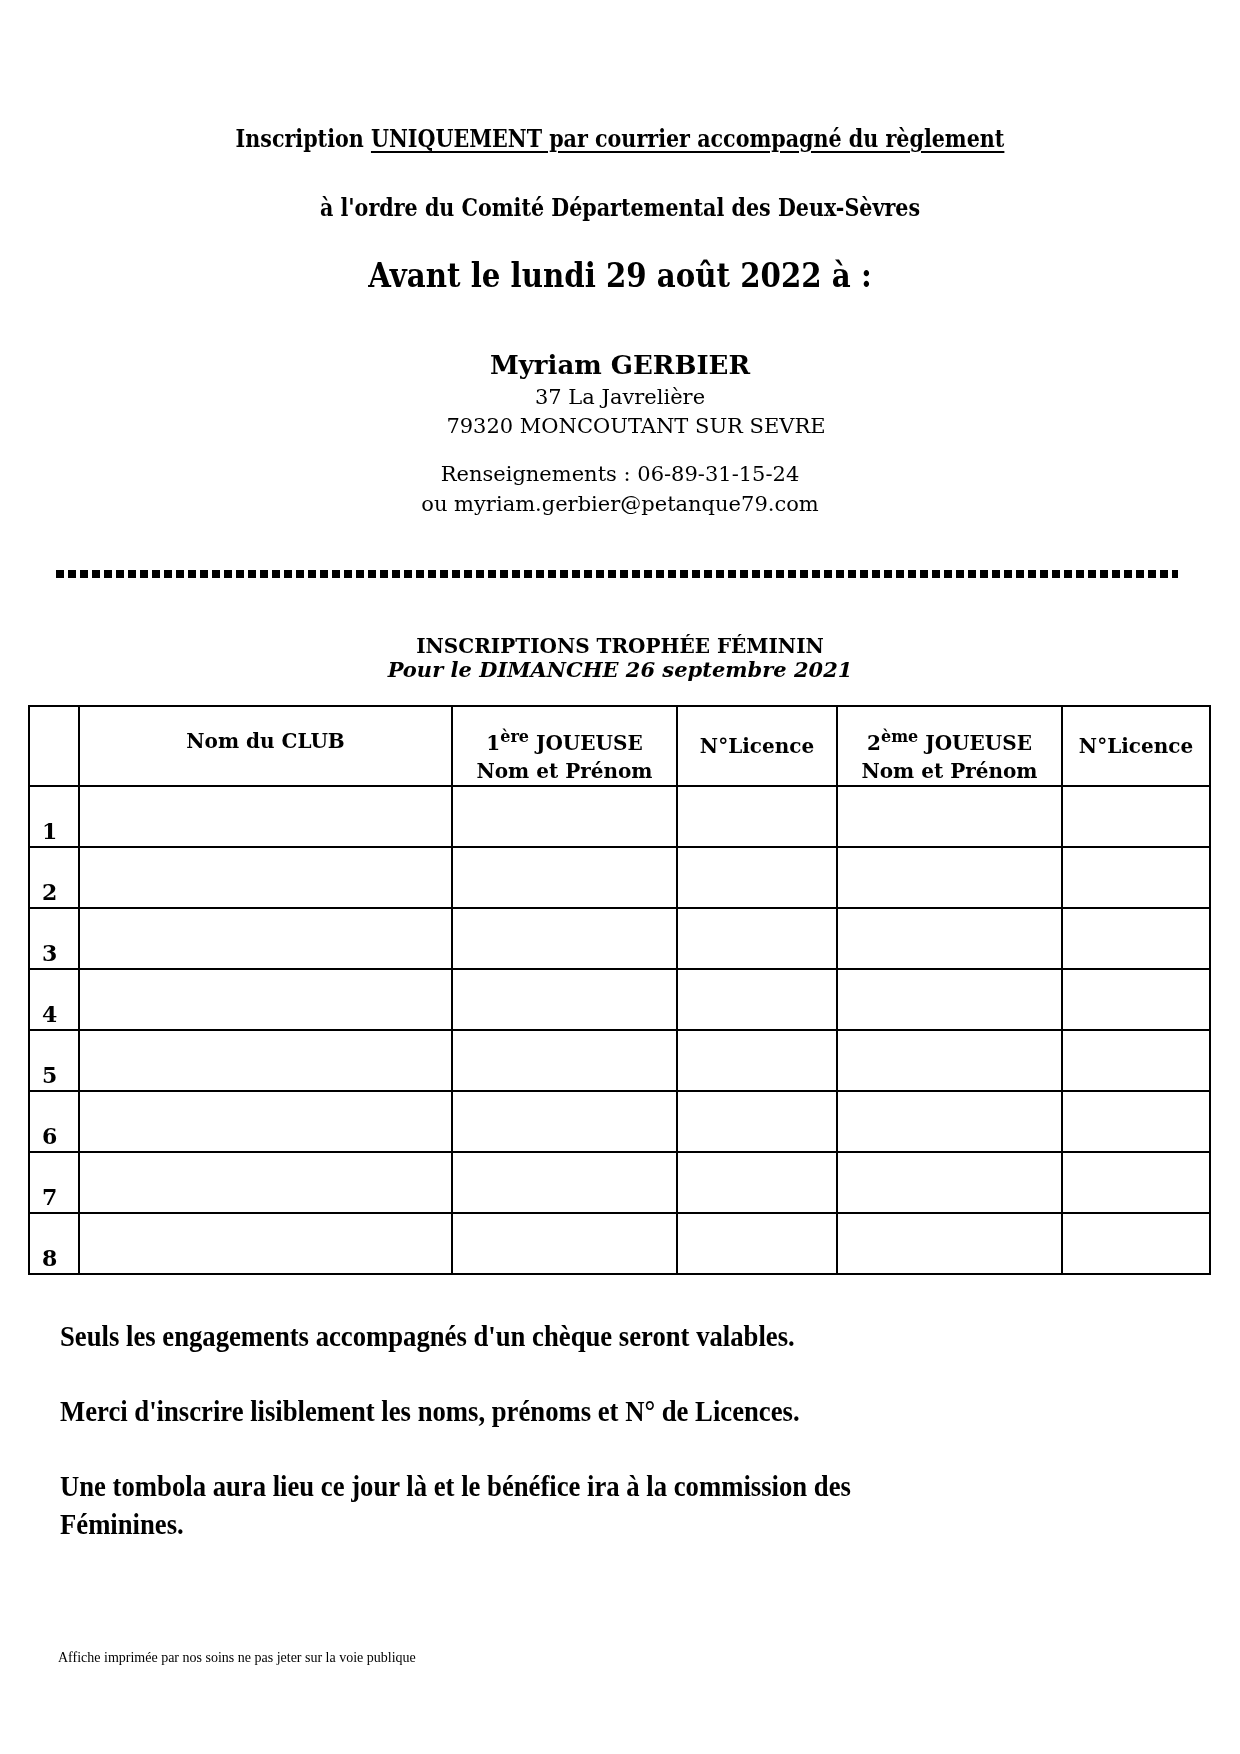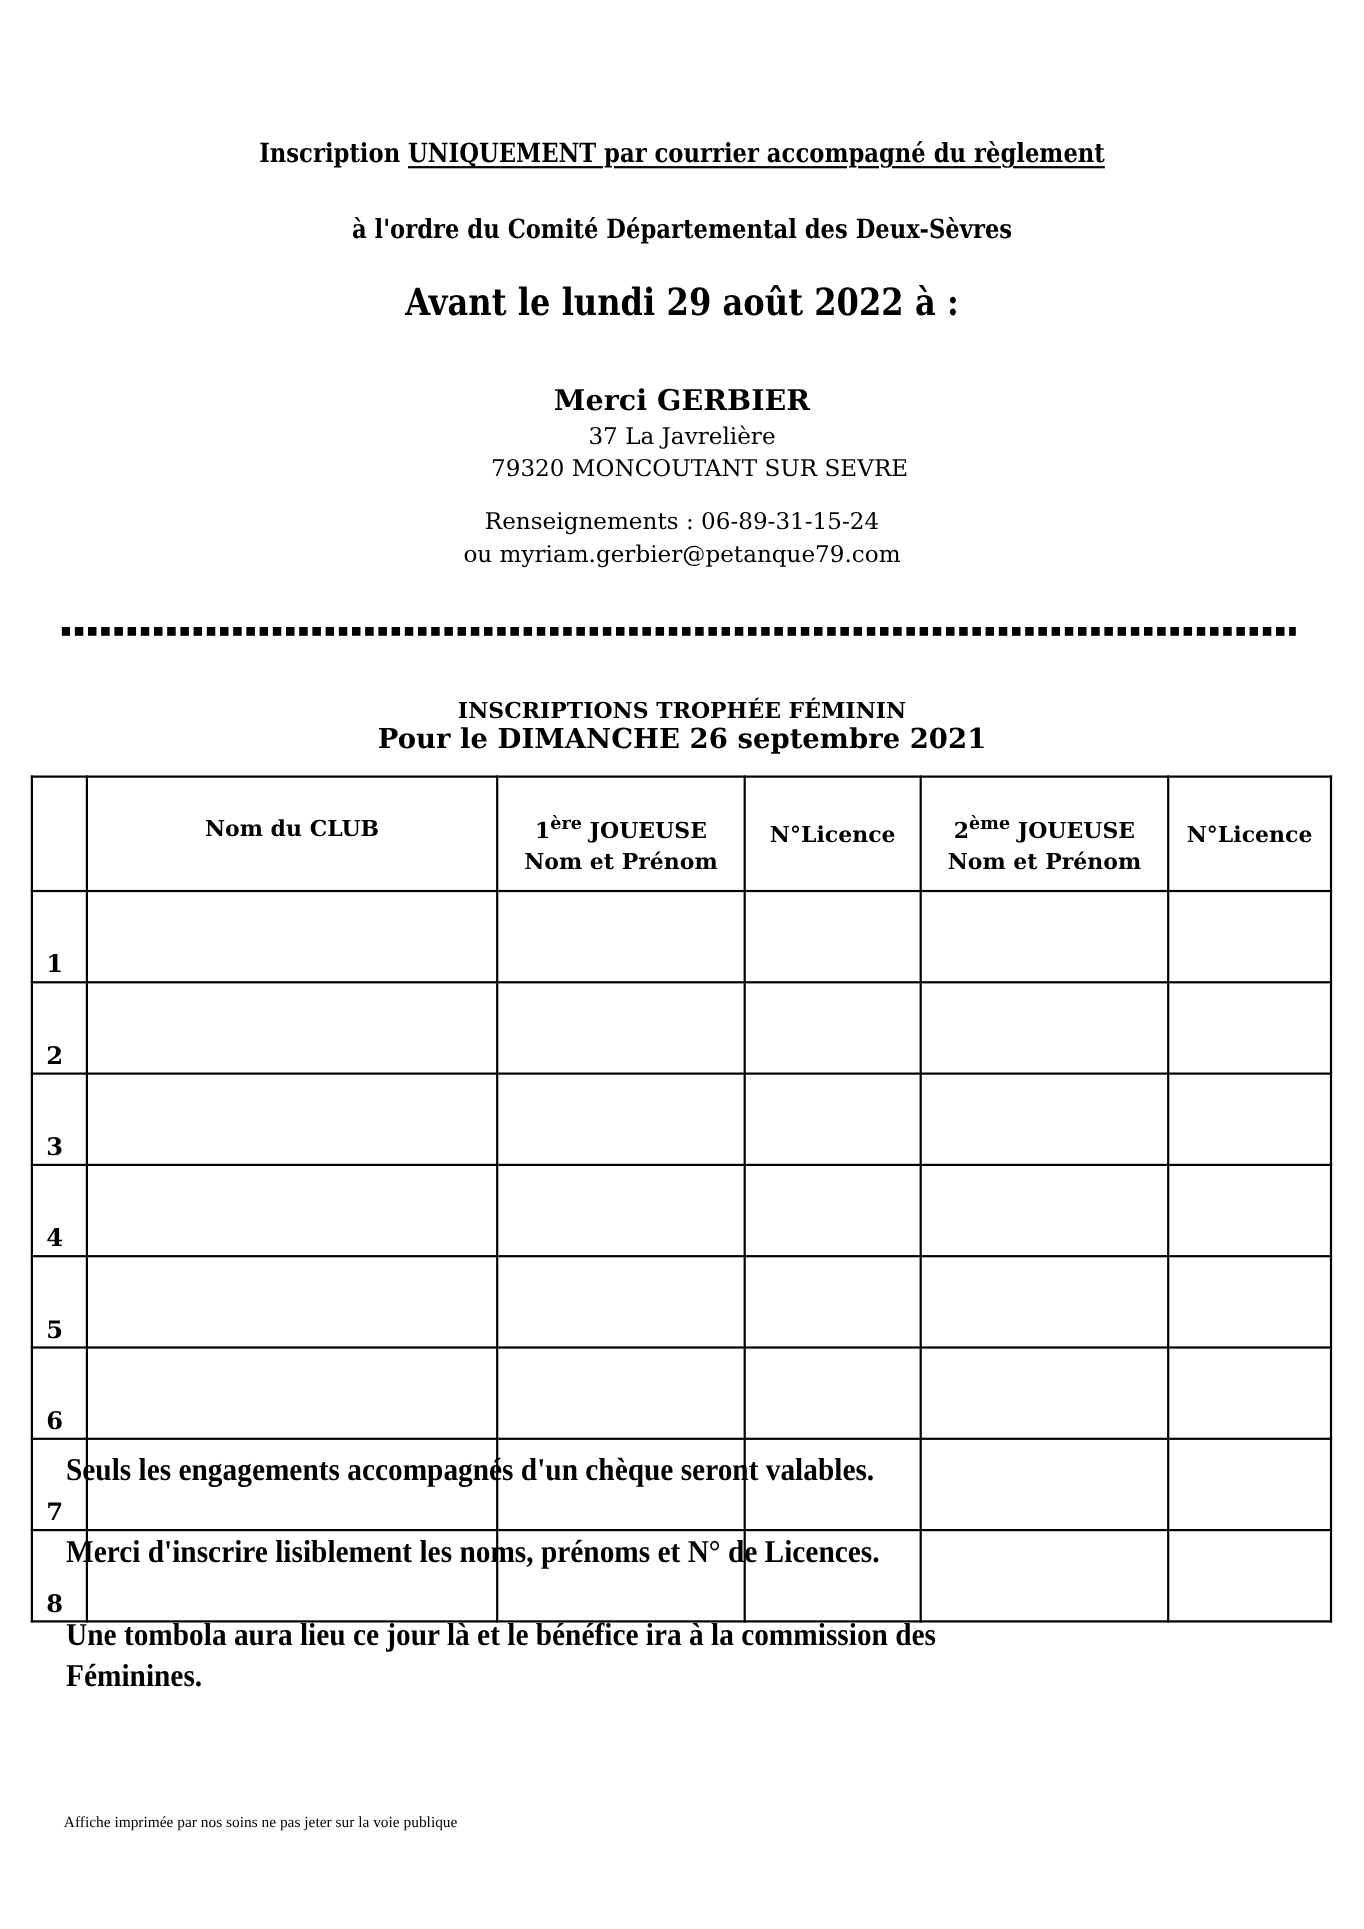--- a/index.html
+++ b/index.html
@@ -13,24 +13,24 @@
   .addr-name { top: 350px; font-family: "DejaVu Serif", serif; font-weight: bold; font-size: 26px; }
   .addr-line { font-family: "DejaVu Serif", serif; font-weight: normal; font-size: 21px; }
   .addr-l1 { top: 385px; }
   .addr-l2 { top: 414px; padding-left: 16px; }
   .info-l1 { top: 462px; }
   .info-l2 { top: 492px; }
   .dots { top: 570px; left: 56px; width: 1122px; height: 8px;
           background-image: linear-gradient(to right, #000 0, #000 8px, transparent 8px, transparent 12px);
           background-size: 12px 8px; background-repeat: repeat-x; }
   .sect-title { top: 634px; font-family: "DejaVu Serif", serif; font-weight: bold; font-size: 20px; }
-  .sect-sub { top: 657px; font-family: "DejaVu Serif", serif; font-weight: bold; font-size: 25px; }
+  .sect-sub { top: 657px; font-family: "DejaVu Serif", serif; font-weight: bold; font-size: 21px; font-style: italic; }
 
   table.form { position: absolute; left: 28px; top: 705px; width: 1181px; border-collapse: collapse; table-layout: fixed; }
-  table.form td, table.form th { border: 2px solid #000; padding: 12px; }
+  table.form td, table.form th { border: 2px solid #000; padding: 0; }
   table.form th { height: 78px; font-family: "DejaVu Serif", serif; font-weight: bold; font-size: 20px; vertical-align: top; text-align: center; line-height: 28px; }
   table.form th .pad { padding-top: 20px; display: block; }
   table.form th .pad2 { padding-top: 16px; display: block; }
   table.form th.mid { vertical-align: middle; margin-top: 12px; }
   table.form th sup { font-size: 16px; vertical-align: 8px; }
   table.form td { height: 57px; }
   table.form td.num { font-family: "DejaVu Serif", serif; font-weight: bold; font-size: 22px; vertical-align: bottom; text-align: left; padding-left: 12px; padding-bottom: 2px; }
   .note { left: 60px; font-family: "Liberation Serif", serif; font-weight: bold; font-size: 29px; transform: scaleX(0.92); transform-origin: left; white-space: nowrap; }
   .note1 { top: 1320px; }
   .note2 { top: 1395px; }
@@ -38,21 +38,21 @@
   .note3b { top: 1508px; }
   .footer { left: 58px; top: 1650px; font-family: "Liberation Serif", serif; font-size: 14px; }
 </style>
 </head>
 <body>
 
 <div class="abs center hdr1"><span>Inscription </span><span class="u">UNIQUEMENT par courrier accompagné du règlement</span></div>
 <div class="abs center hdr2">à l'ordre du Comité Départemental des Deux-Sèvres</div>
 <div class="abs center hdr3">Avant le lundi 29 août 2022 à :</div>
 
-<div class="abs center addr-name">Merci GERBIER</div>
+<div class="abs center addr-name">Myriam GERBIER</div>
 <div class="abs center addr-line addr-l1">37 La Javrelière</div>
 <div class="abs center addr-line addr-l2">79320 MONCOUTANT SUR SEVRE</div>
 <div class="abs center addr-line info-l1">Renseignements : 06-89-31-15-24</div>
 <div class="abs center addr-line info-l2">ou myriam.gerbier@petanque79.com</div>
 
 <div class="abs dots"></div>
 
 <div class="abs center sect-title">INSCRIPTIONS TROPHÉE FÉMININ</div>
 <div class="abs center sect-sub">Pour le DIMANCHE 26 septembre 2021</div>
 

